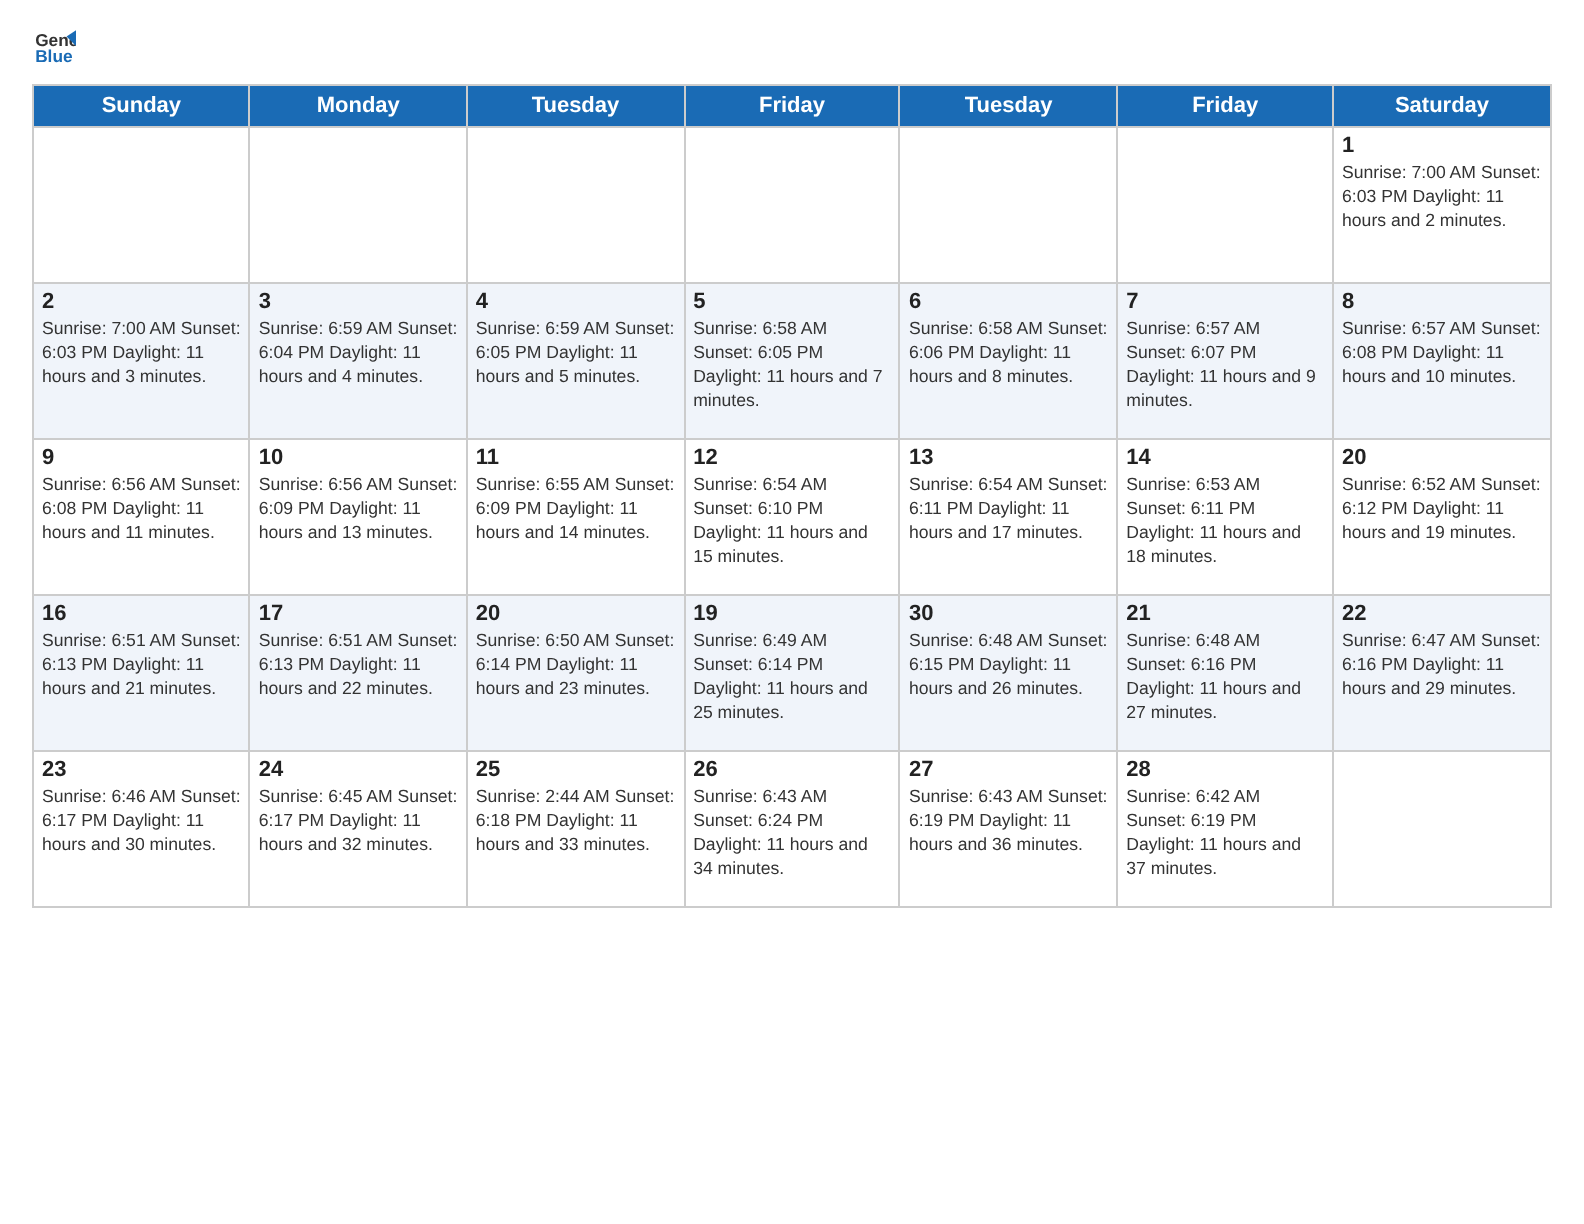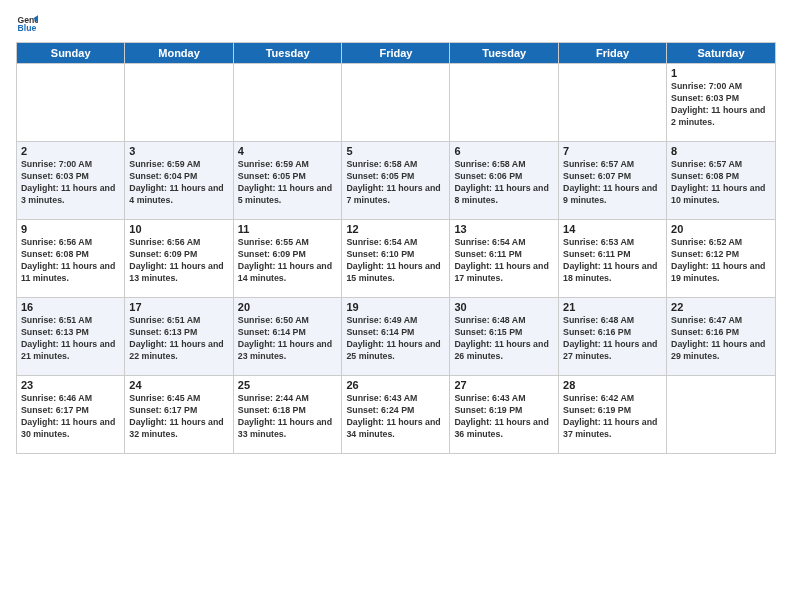--- a/index.html
+++ b/index.html
@@ -77,21 +77,20 @@
     .day-num {
       font-size: 11px;
       font-weight: bold;
       color: #222;
       margin-bottom: 2px;
     }
     .day-info {
       font-size: 8.8px;
       line-height: 1.35;
       color: #333;
-      font-weight: bold;
     }
     .empty-cell {
       background: #f9f9f9;
     }
     .row-shade td {
       background: #f0f4fa;
     }
   </style>
 </head>
 <body>

